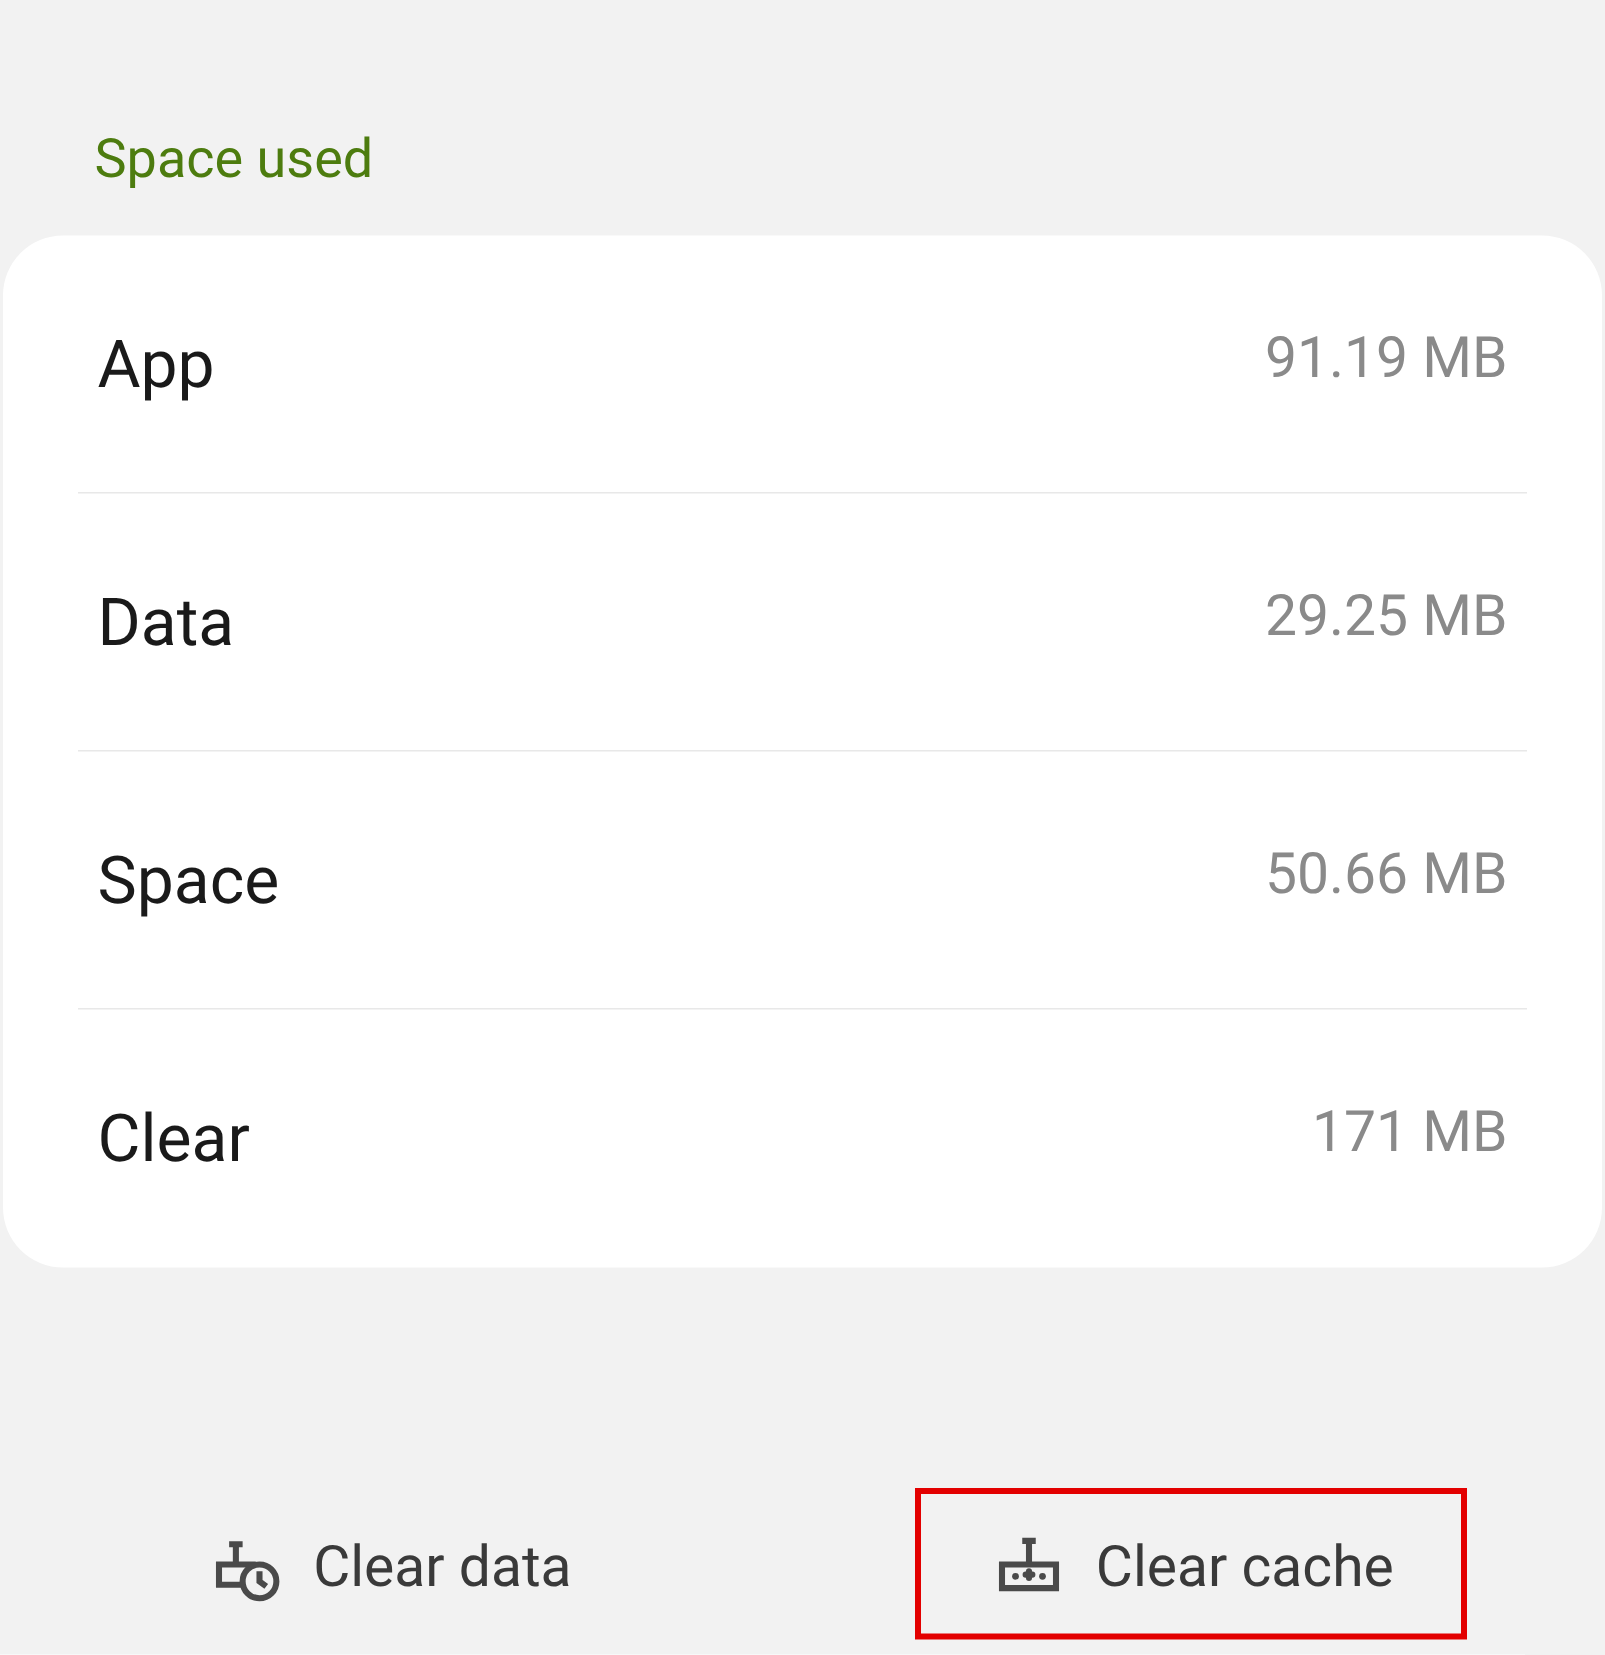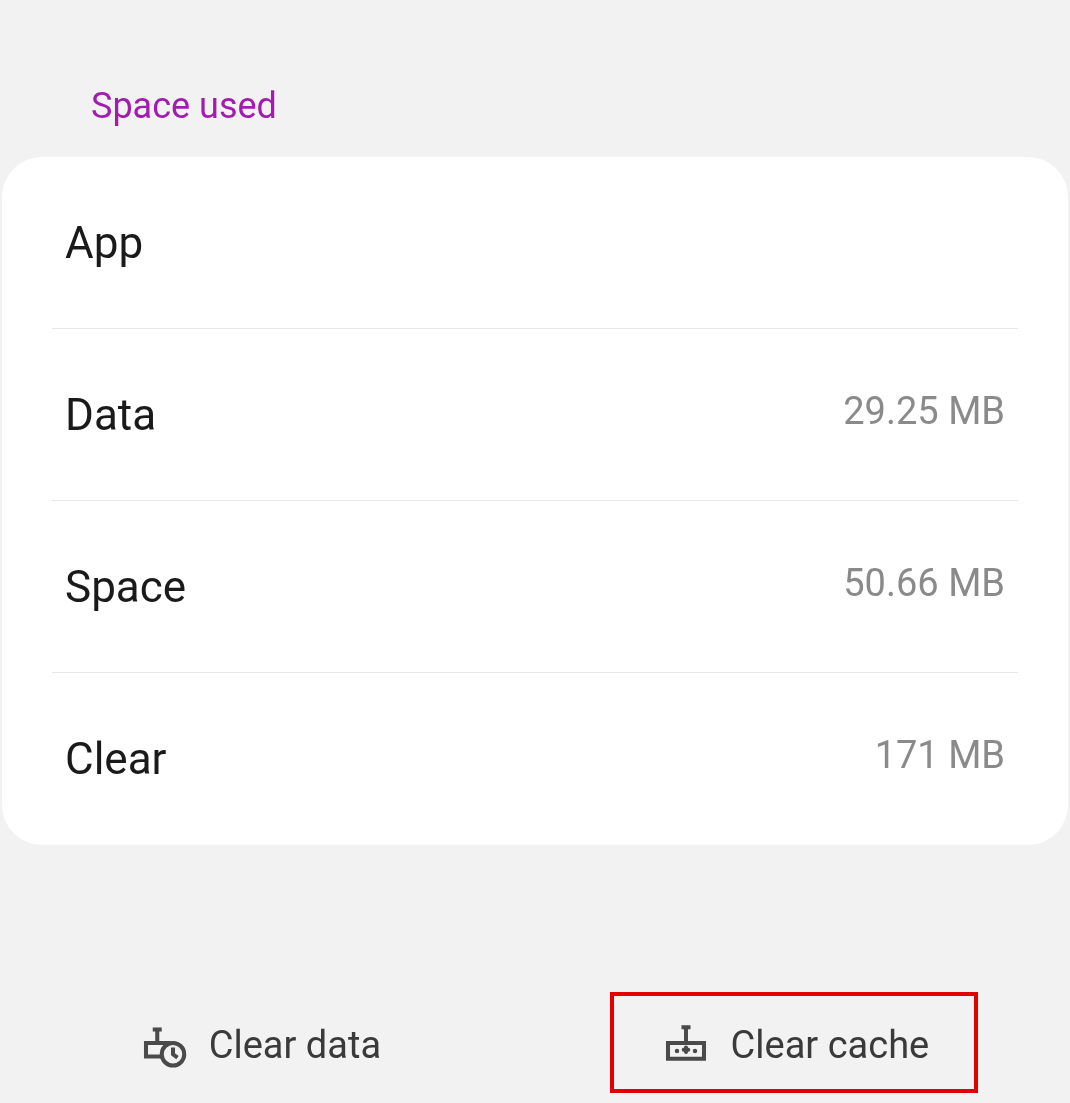--- a/index.html
+++ b/index.html
@@ -10,23 +10,22 @@
     body {
       width: 1070px;
       height: 1103px;
       background-color: #f2f2f2;
       font-family: -apple-system, BlinkMacSystemFont, 'Segoe UI', Roboto, sans-serif;
       position: relative;
     }
     .section-header {
       padding: 85px 0 30px 63px;
       font-size: 36px;
-      color: #a21caf;
+      color: #4d7c0f;
       font-weight: 400;
-      margin-left: 28px;
     }
     .card {
       background-color: #ffffff;
       border-radius: 40px;
       margin: 0 2px;
       overflow: hidden;
     }
     .row {
       display: flex;
       justify-content: space-between;
@@ -83,20 +82,21 @@
     }
   </style>
 </head>
 <body>
 
 <div class="section-header">Space used</div>
 
 <div class="card">
   <div class="row">
     <span class="row-label">App</span>
+    <span class="row-value">91.19 MB</span>
   </div>
   <div class="row">
     <span class="row-label">Data</span>
     <span class="row-value">29.25 MB</span>
   </div>
   <div class="row">
     <span class="row-label">Space</span>
     <span class="row-value">50.66 MB</span>
   </div>
   <div class="row">

